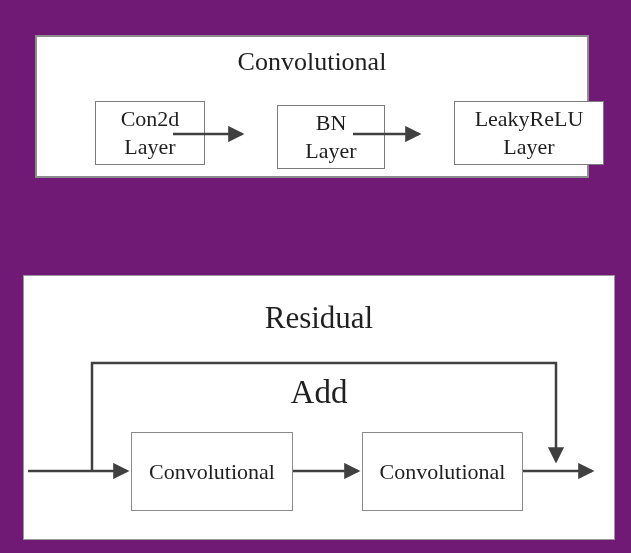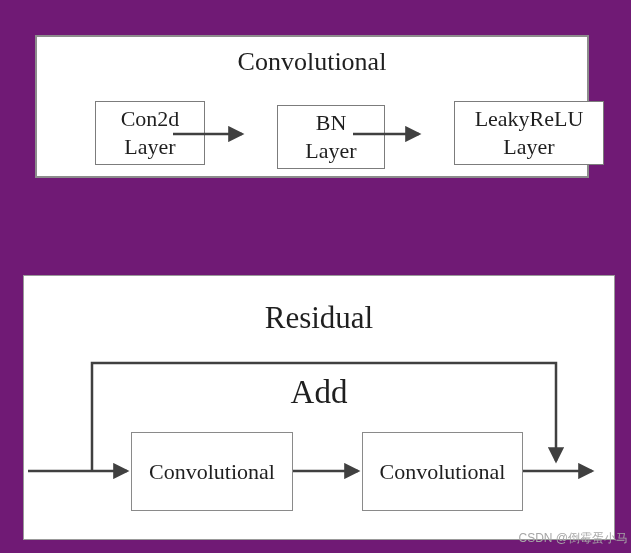--- a/index.html
+++ b/index.html
@@ -104,14 +104,13 @@
       <path d="M353,134 H419" marker-end="url(#ah)"></path>
 
       <path d="M28,471 H127" marker-end="url(#ah)"></path>
       <path d="M293,471 H358" marker-end="url(#ah)"></path>
       <path d="M523,471 H592" marker-end="url(#ah)"></path>
 
       <path d="M92,471 V363 H556 V461" marker-end="url(#ah)"></path>
     </g>
   </svg>
 
-  <div class="watermark">CSDN @倒霉蛋小马</div>
 </div>
 
 </body></html>

